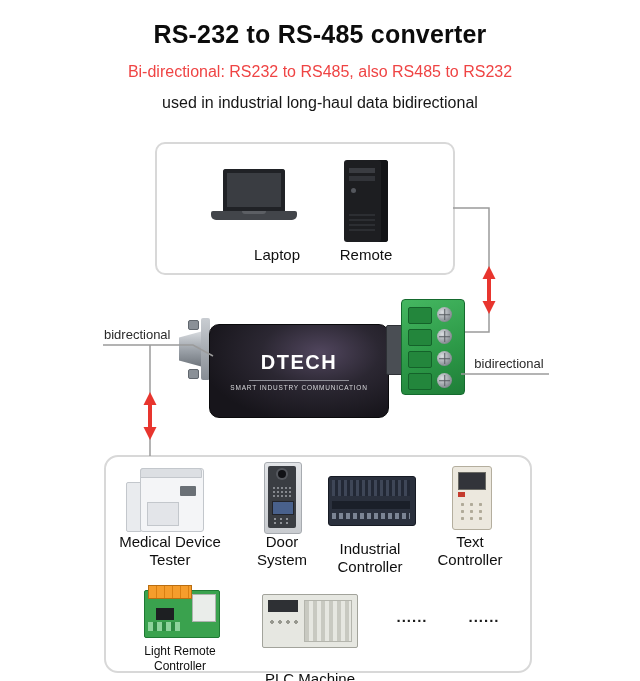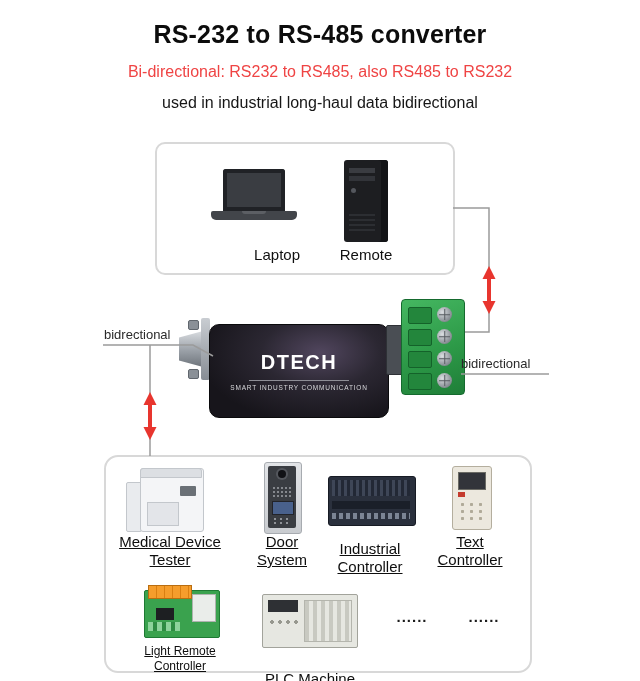--- a/index.html
+++ b/index.html
@@ -47,24 +47,24 @@
   .male-connector{left:386px;top:325px;width:17px;height:48px;background:#4a4e54;border:1px solid #2e3136;border-radius:2px;}
   .terminal-block{left:401px;top:299px;width:62px;height:94px;border:1px solid #156a2e;border-radius:4px;
     background:linear-gradient(160deg,#45b761 0%,#2d9a48 55%,#1f7e38 100%);}
   .t-slot{position:absolute;left:6px;width:22px;height:15px;background:#23863c;border:1px solid #14622a;border-radius:2px;}
   .screw{position:absolute;left:35px;width:15px;height:15px;border-radius:50%;
     background:radial-gradient(circle at 35% 35%,#dbdfe2,#8f959b 62%,#666c72);}
   .screw::before{content:"";position:absolute;left:50%;top:2px;bottom:2px;width:1.5px;background:#575c61;transform:translateX(-50%);}
   .screw::after{content:"";position:absolute;top:50%;left:2px;right:2px;height:1.5px;background:#575c61;transform:translateY(-50%);}
   .dir-label{font-size:13px;color:#2a2a2a;}
   .left-dir{left:104px;top:327px;width:92px;}
-  .right-dir{left:461px;top:356px;width:96px;}
-
-  
-  .dev-label{font-size:15px;line-height:18px;color:#0e0e0e;text-align:center;white-space:pre-line;text-decoration:underline;}
+  .right-dir{left:461px;top:356px;width:96px;text-align:center;}
+
+  
+  .dev-label{font-size:15px;line-height:18px;color:#0e0e0e;text-align:center;white-space:pre-line;}
   .dev-label.small{font-size:12px;line-height:15px;}
 
   .med-side{left:126px;top:482px;width:14px;height:48px;background:#e9ebee;border:1px solid #c3c7cc;border-radius:2px;}
   .med-main{left:140px;top:468px;width:62px;height:62px;background:#f4f5f7;border:1px solid #c3c7cc;border-radius:3px;}
   .med-top{left:140px;top:468px;width:62px;height:10px;background:#dcdfe3;border:1px solid #c3c7cc;border-radius:3px 3px 0 0;box-sizing:border-box;}
   .med-slot{left:180px;top:486px;width:16px;height:10px;background:#6a7076;border-radius:1px;}
   .med-panel{left:147px;top:502px;width:30px;height:22px;background:#e3e5e9;border:1px solid #c3c7cc;}
 
   .door-outer{left:264px;top:462px;width:36px;height:70px;background:linear-gradient(#e2e4e7,#c9ccd0);border:1px solid #a7abb0;border-radius:3px;}
   .door-face{left:268px;top:466px;width:28px;height:62px;background:#3a3d42;border-radius:2px;}

